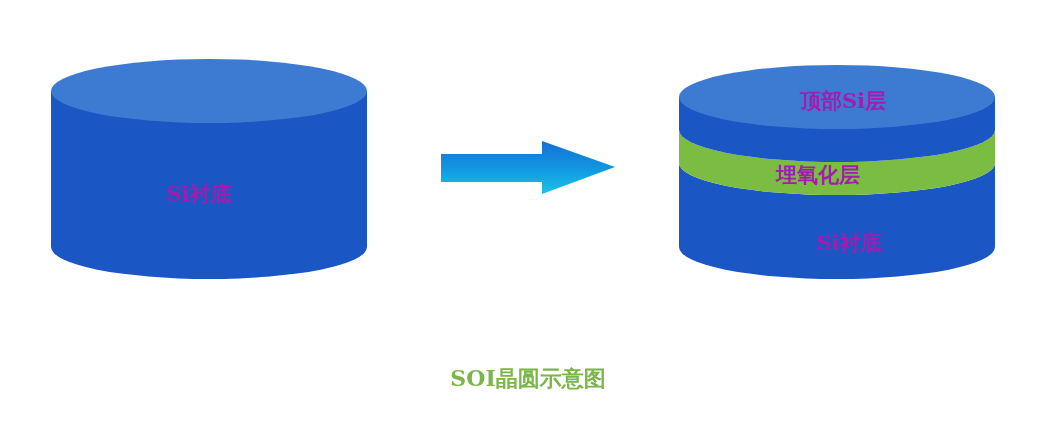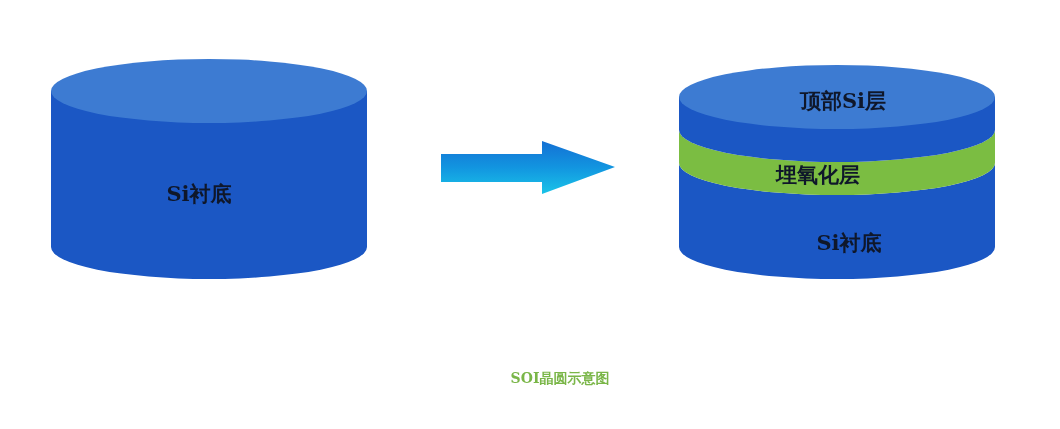--- a/index.html
+++ b/index.html
@@ -1,19 +1,19 @@
 <!DOCTYPE html>
 <html><head>
 <meta charset="utf-8">
 <style>
   html, body { margin:0; padding:0; background:#ffffff; }
   body { width:1060px; height:429px; position:relative; overflow:hidden; font-family:"DejaVu Serif", serif; }
   svg { position:absolute; left:0; top:0; }
-  .lbl { position:absolute; color:#0f172a; font-weight:bold; font-size:21px; text-align:center; transform:translate(-50%,-50%); white-space:nowrap; font-family:"DejaVu Serif", serif; }
-  .caption { position:absolute; left:528px; top:379px; transform:translate(-50%,-50%); color:#7ab648; font-weight:bold; font-size:14px; white-space:nowrap; font-family:"DejaVu Serif", serif;margin-left:32px; }
+  .lbl { position:absolute; color:#a21caf; font-weight:bold; font-size:21px; text-align:center; transform:translate(-50%,-50%); white-space:nowrap; font-family:"DejaVu Serif", serif; }
+  .caption { position:absolute; left:528px; top:379px; transform:translate(-50%,-50%); color:#7ab648; font-weight:bold; font-size:22px; white-space:nowrap; font-family:"DejaVu Serif", serif; }
 </style>
 </head>
 <body>
 
 <svg width="1060" height="429" viewBox="0 0 1060 429">
   <defs>
     <linearGradient id="arrowGrad" x1="0" y1="0" x2="0" y2="1">
       <stop offset="0" stop-color="#1470d4"></stop>
       <stop offset="0.5" stop-color="#1295e0"></stop>
       <stop offset="1" stop-color="#1ac4e8"></stop>

